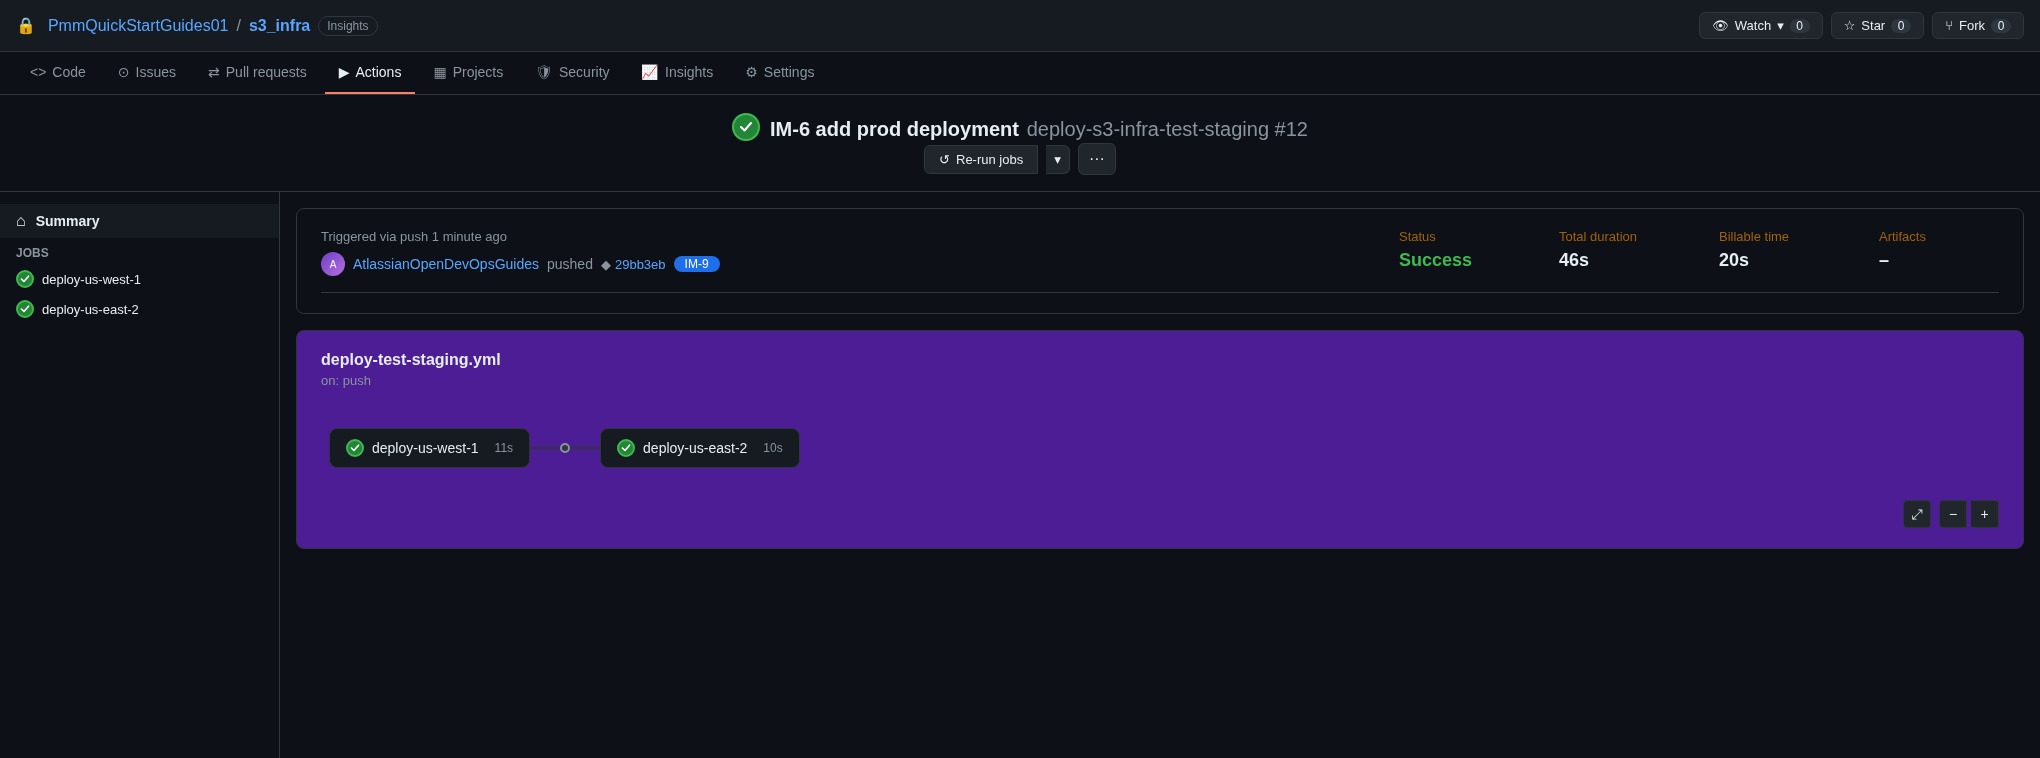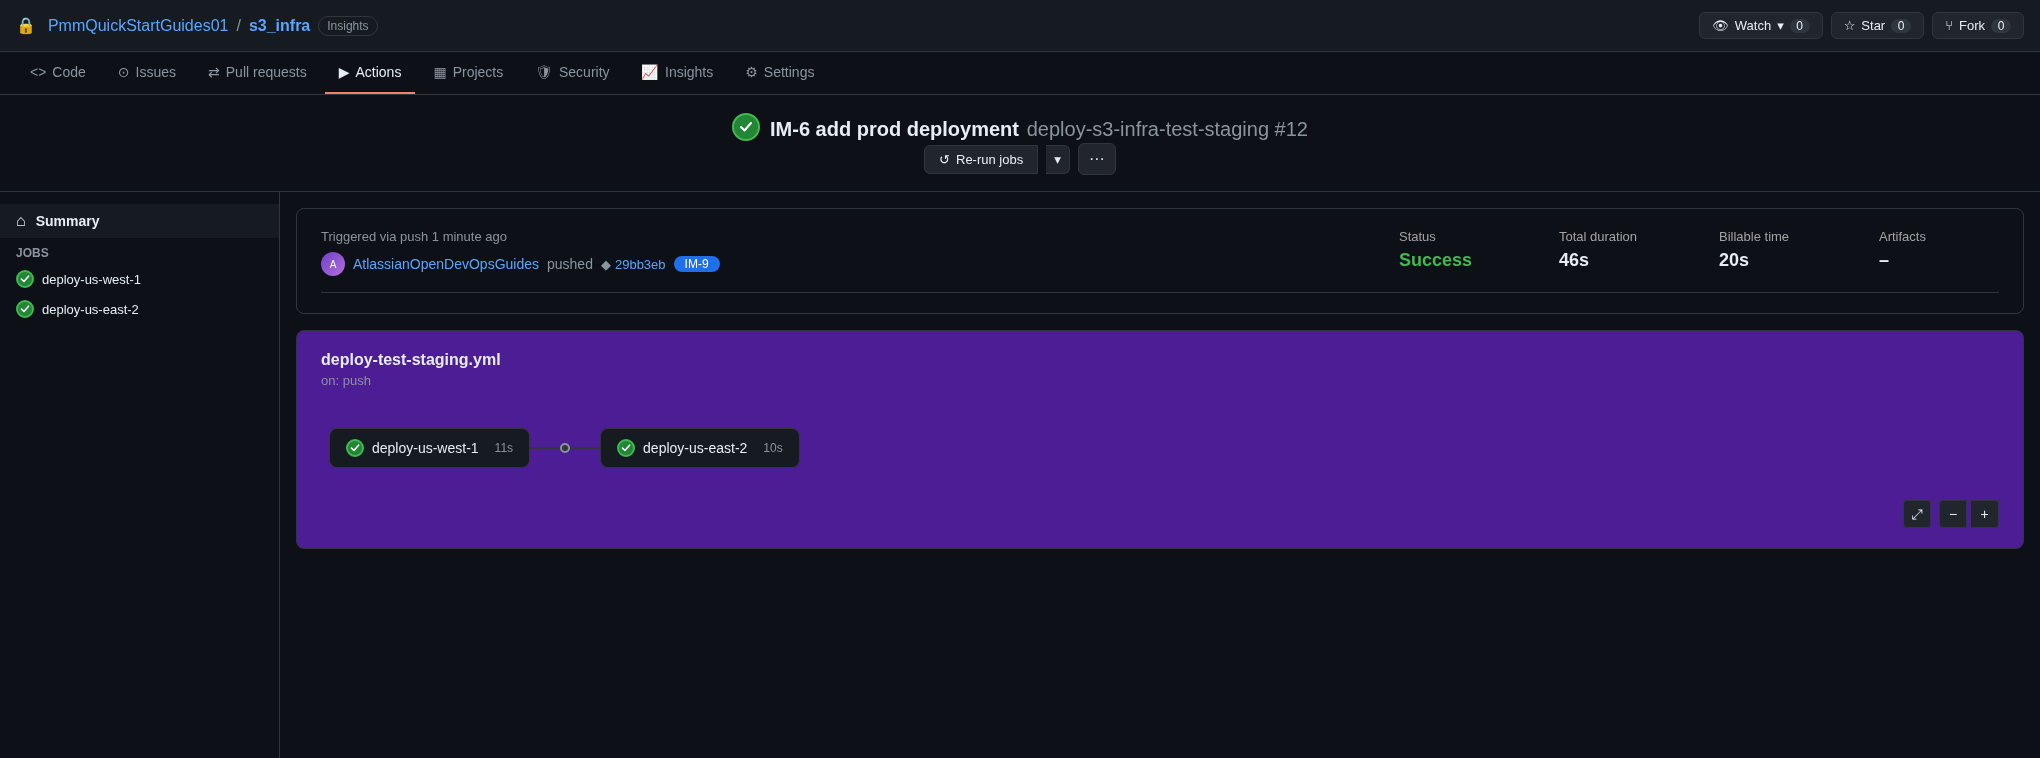--- a/index.html
+++ b/index.html
@@ -265,21 +265,21 @@
     .im-badge {
       background: #1f6feb;
       border-radius: 20px;
       color: white;
       font-size: 12px;
       padding: 1px 11px;
     }
     .meta-col { min-width: 120px; }
     .meta-col-label {
       font-size: 13px;
-      color: #a3a3a3;
+      color: #a16207;
       margin-bottom: 6px;
     }
     .meta-col-value {
       font-size: 18px;
       font-weight: 600;
       color: #e6edf3;
     }
     .meta-col-value.success { color: #3fb950; }
     
     .workflow-card {

